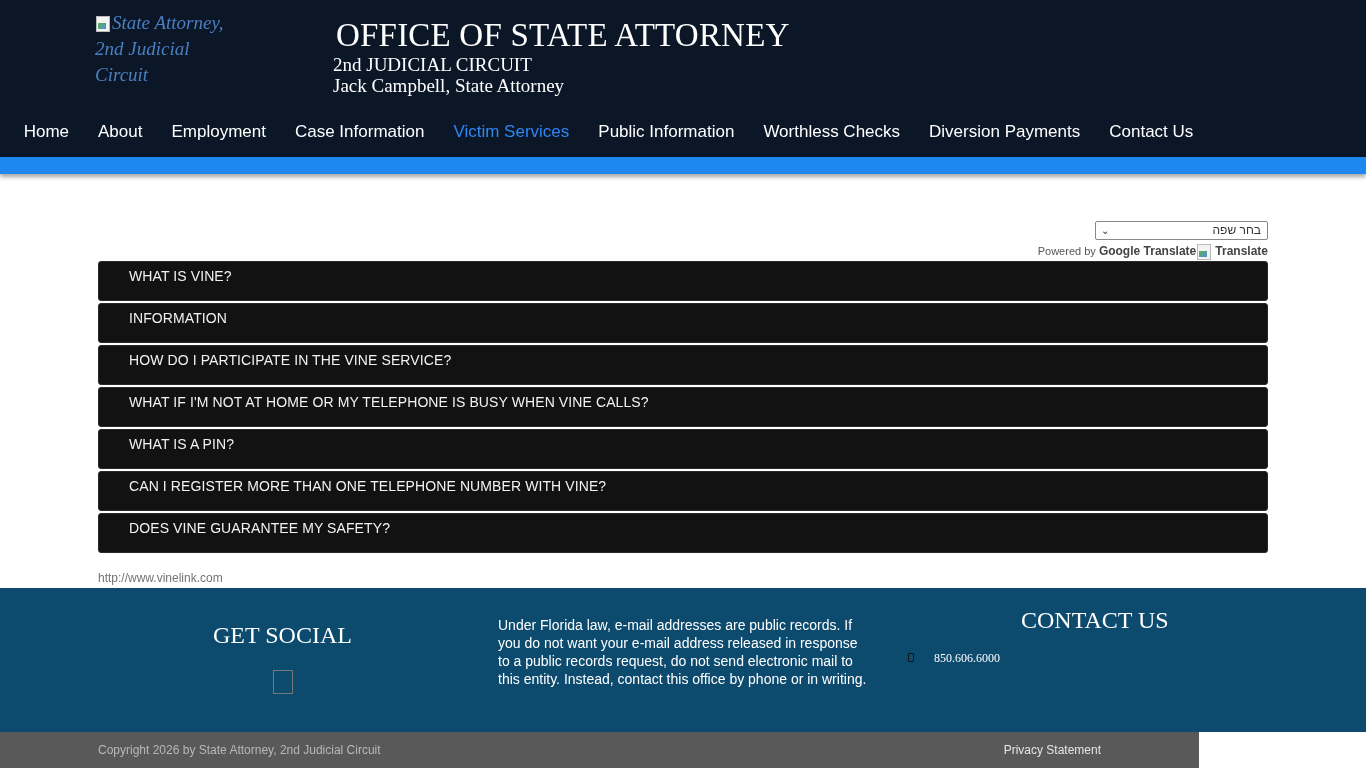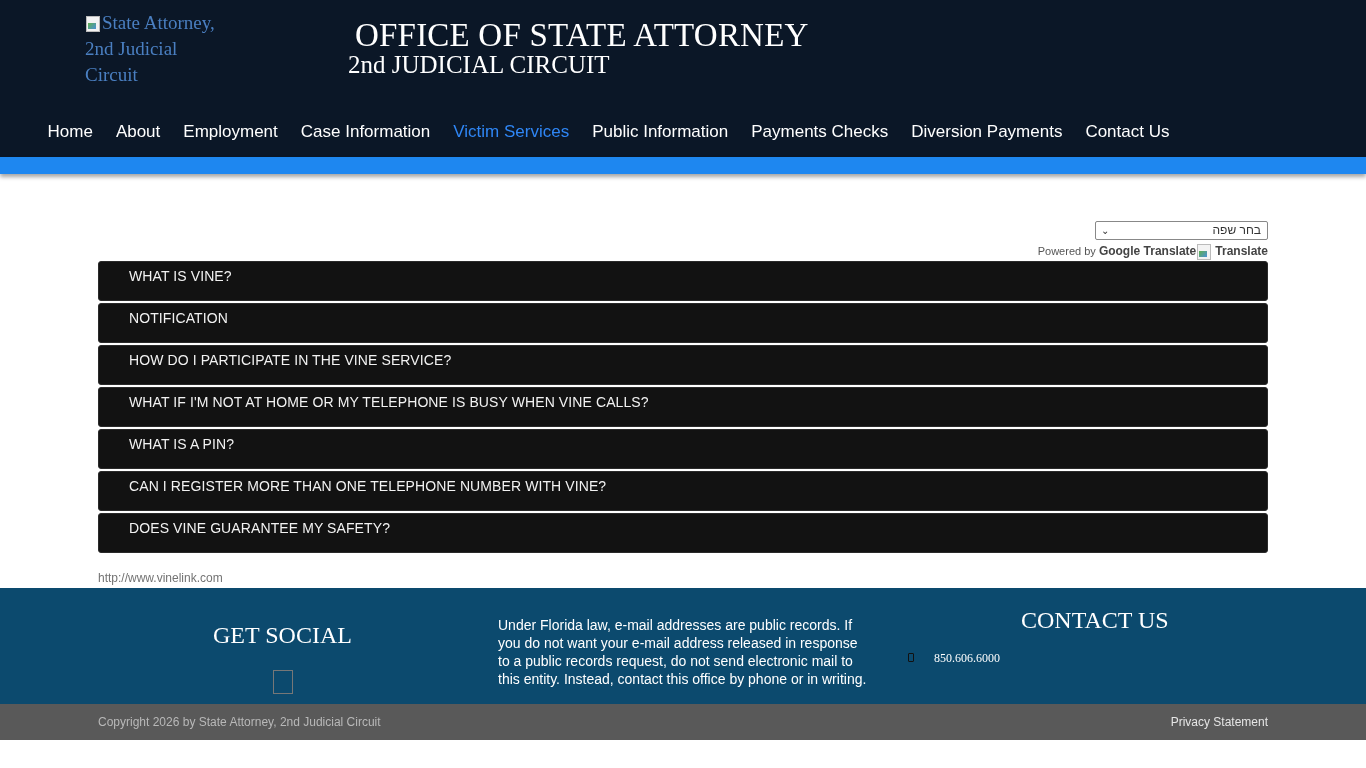--- a/index.html
+++ b/index.html
@@ -5,49 +5,50 @@
     * { box-sizing: border-box; margin: 0; padding: 0; }
     html, body { width: 1366px; height: 768px; overflow: hidden; background: #ffffff; }
     body { font-family: "Liberation Sans", sans-serif; position: relative; }
 
     
     .header {
       position: absolute; left: 0; top: 0; width: 1366px; height: 157px;
       background: #0b1727;
     }
     .logo-alt {
-      position: absolute; left: 85px; top: 10px; width: 140px;
+      position: absolute; left: 95px; top: 10px; width: 140px;
       font-family: "Liberation Serif", serif; font-size: 19px; line-height: 26px;
       color: #4a7fc1;
+      font-style: italic;
     }
     .logo-alt .broken-img {
       display: inline-block; width: 16px; height: 16px; vertical-align: -2px;
       margin-right: 1px; position: relative;
     }
     .logo-alt .broken-img::before {
       content: ""; position: absolute; left: 1px; top: 1px; width: 12px; height: 14px;
       background: #f3f3f3; border: 1px solid #bbb;
     }
     .logo-alt .broken-img::after {
       content: ""; position: absolute; left: 3px; top: 8px; width: 8px; height: 6px;
       background: linear-gradient(135deg, #5fb04c 0%, #4a90d9 100%);
     }
     .site-title {
-      position: absolute; left: 355px; top: 16px;
+      position: absolute; left: 336px; top: 16px;
       font-family: "Liberation Serif", serif; color: #ffffff;
       font-size: 33px; line-height: 38px; letter-spacing: 0.2px;
     }
     .site-sub {
-      position: absolute; left: 348px; top: 54px;
+      position: absolute; left: 333px; top: 54px;
       font-family: "Liberation Serif", serif; color: #ffffff;
-      font-size: 25px; line-height: 21px;
+      font-size: 19px; line-height: 21px;
     }
     .nav {
       position: absolute; left: 0; top: 118px; width: 1217px; height: 28px;
-      display: flex; justify-content: center; gap: 10px;
+      display: flex; justify-content: center; gap: 16px;
     }
     .nav a {
       font-family: "Liberation Sans", sans-serif; font-size: 17px; color: #ffffff;
       text-decoration: none; padding: 0 6.5px; line-height: 28px; white-space: nowrap;
     }
     .nav a.active { color: #2f86f5; }
     .blue-bar {
       position: absolute; left: 0; top: 157px; width: 1366px; height: 17px;
       background: #1e87f0; box-shadow: 0 3px 4px rgba(0,0,0,0.35);
     }
@@ -112,67 +113,68 @@
     }
     .phone-icon {
       position: absolute; left: 908px; top: 65px; width: 6px; height: 9px;
       border: 1px solid #111; border-radius: 1px;
     }
     .phone-text {
       position: absolute; left: 934px; top: 63px; font-family: "Liberation Serif", serif;
       font-size: 12px; color: #ffffff;
     }
     .bottom-bar {
-      position: absolute; left: 0; top: 704px; width: 1366px; height: 36px; background: #595959;
+      position: absolute; left: 0; top: 732px; width: 1199px; height: 36px; background: #595959;
     }
     .copyright {
       position: absolute; left: 98px; top: 11px; font-size: 12px; color: #b8b8b8;
     }
     .privacy {
       position: absolute; right: 98px; top: 11px; font-size: 12px; color: #e5e5e5; text-decoration: none;
     }
   </style>
 </head>
 <body>
 
 <div class="header">
   <a class="logo-alt">
     <span class="broken-img"></span><span>State Attorney, 2nd Judicial Circuit</span>
   </a>
   <div class="site-title">OFFICE OF STATE ATTORNEY</div>
   <div class="site-sub">
     <div>2nd JUDICIAL CIRCUIT</div>
+    <div>Jack Campbell, State Attorney</div>
   </div>
   <nav class="nav">
     <a>Home</a>
     <a>About</a>
     <a>Employment</a>
     <a>Case Information</a>
     <a class="active">Victim Services</a>
     <a>Public Information</a>
-    <a>Payments Checks</a>
+    <a>Worthless Checks</a>
     <a>Diversion Payments</a>
     <a>Contact Us</a>
   </nav>
 </div>
 <div class="blue-bar"></div>
 
 <div class="translate-select">
   <span class="chev">⌄</span>
   <span>בחר שפה</span>
 </div>
 <div class="powered">
   <span>Powered by</span>
   <b>Google Translate</b><span class="gimg"></span>
   <b>Translate</b>
 </div>
 
 <div class="accordion">
   <div class="acc-item">WHAT IS VINE?</div>
-  <div class="acc-item">NOTIFICATION</div>
+  <div class="acc-item">INFORMATION</div>
   <div class="acc-item">HOW DO I PARTICIPATE IN THE VINE SERVICE?</div>
   <div class="acc-item">WHAT IF I'M NOT AT HOME OR MY TELEPHONE IS BUSY WHEN VINE CALLS?</div>
   <div class="acc-item">WHAT IS A PIN?</div>
   <div class="acc-item">CAN I REGISTER MORE THAN ONE TELEPHONE NUMBER WITH VINE?</div>
   <div class="acc-item">DOES VINE GUARANTEE MY SAFETY?</div>
 </div>
 
 <a class="vine-link">http://www.vinelink.com</a>
 
 <div class="footer">

